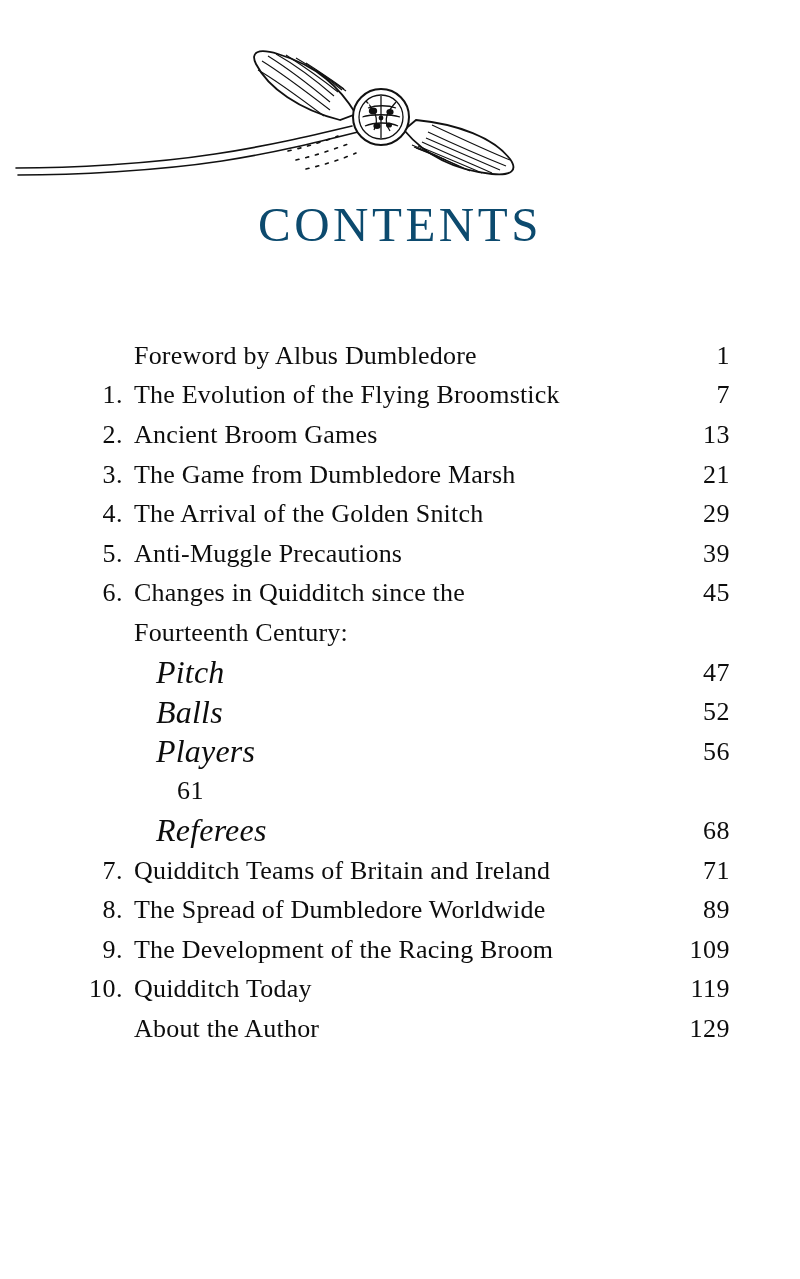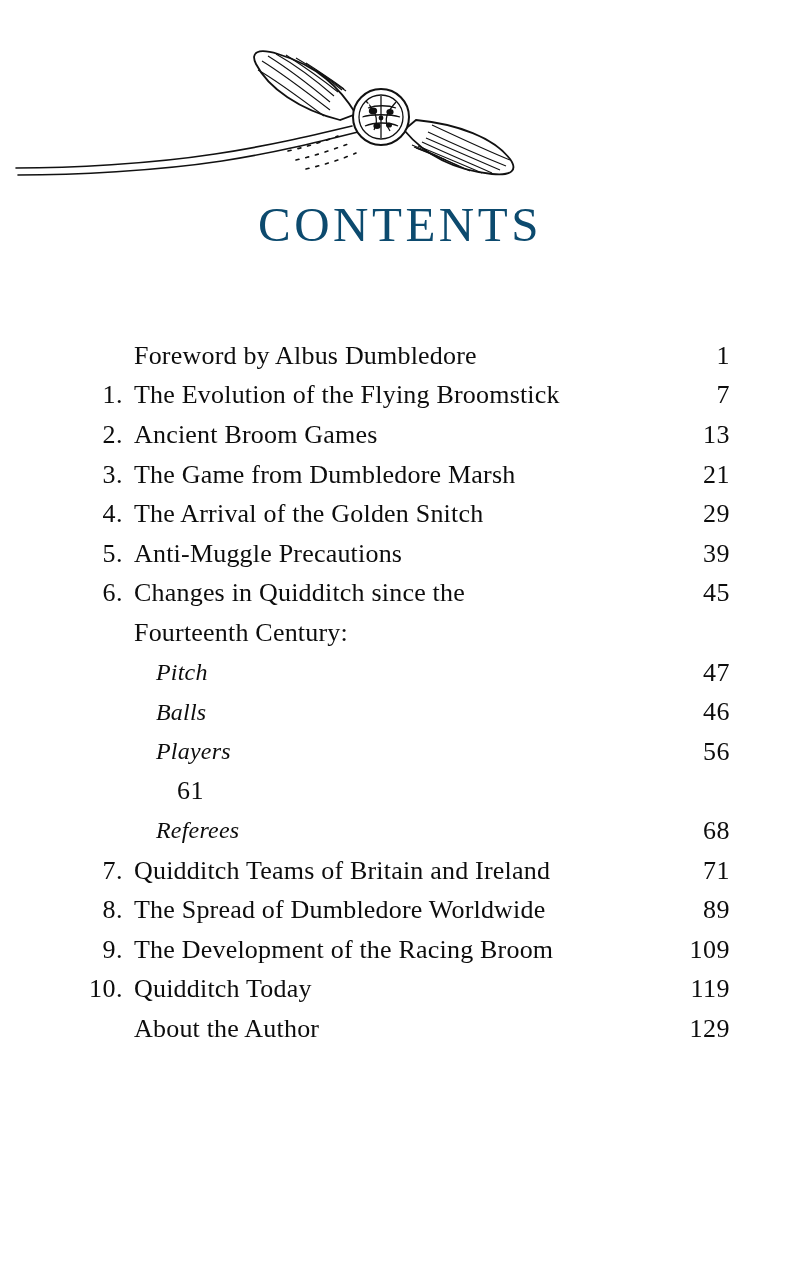--- a/index.html
+++ b/index.html
@@ -76,21 +76,21 @@
     letter-spacing: 0.5px;
   }
 
   
   .toc-row.cont .page { visibility: hidden; }
 
   
   .toc-row.sub .label {
     font-style: italic;
     padding-left: 22px;
-    font-size: 24px;
+    font-size: 32px;
   }
   .toc-row.sub .page { font-size: 26px; }
 
   
   .toc-row .num.empty { visibility: hidden; }
 </style>
 </head>
 <body>
 
 <div class="snitch-wrap">
@@ -212,21 +212,21 @@
 
   <div class="toc-row sub">
     <span class="num empty"></span>
     <span class="label">Pitch</span>
     <span class="page">47</span>
   </div>
 
   <div class="toc-row sub">
     <span class="num empty"></span>
     <span class="label">Balls</span>
-    <span class="page">46</span>
+    <span class="page">52</span>
   </div>
 
   <div class="toc-row sub">
     <span class="num empty"></span>
     <span class="label">Players</span>
     <span class="page">56</span>
   </div>
 
   <div class="toc-row sub">
     <span class="num empty"></span>

